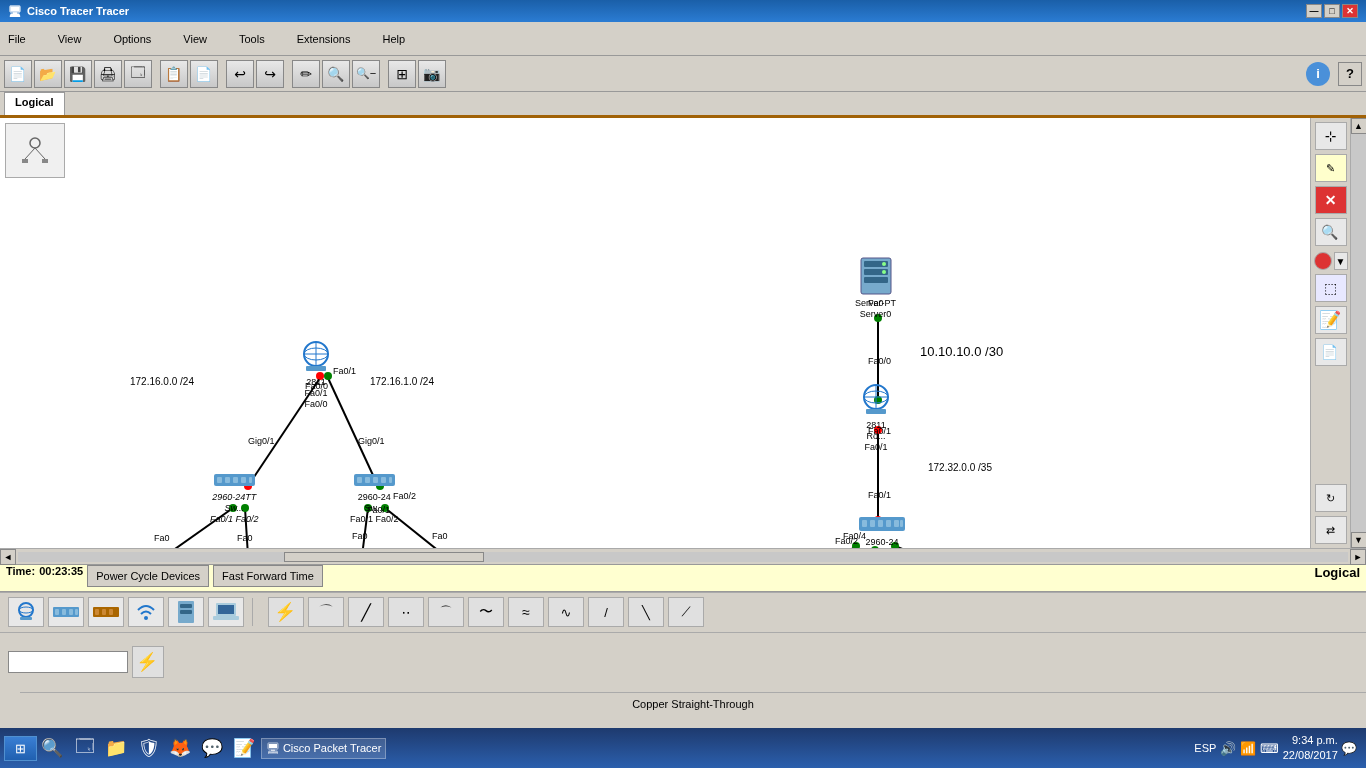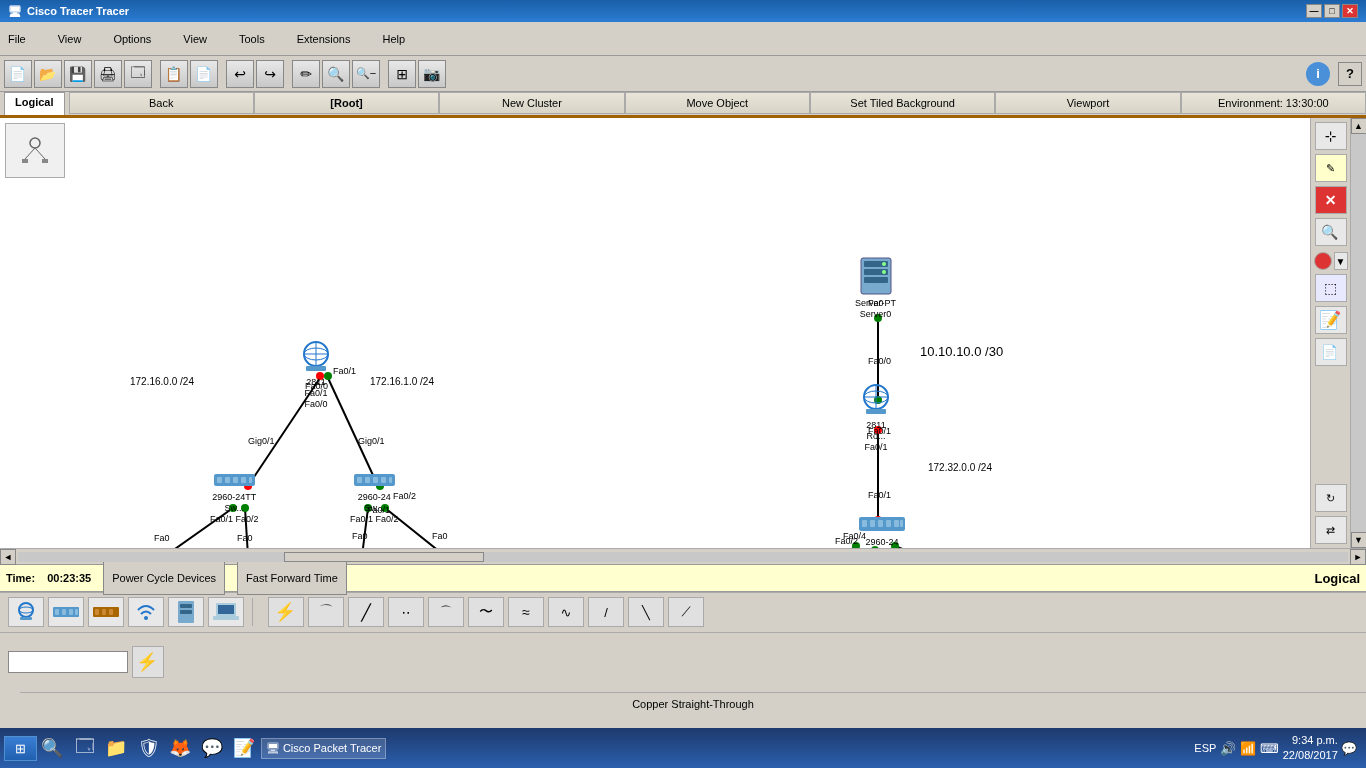--- a/index.html
+++ b/index.html
@@ -166,28 +166,28 @@
       background: #c8c8c8;
     }
 
     
     #statusbar {
       height: 28px;
       background: #ffffd0;
       border-top: 1px solid #999;
       border-bottom: 1px solid #999;
       display: flex;
-      align-items: center;
+      align-items: flex-start;
       padding: 0 6px;
-      gap: 12px;
+      gap: 4px;
     }
     .status-item {
       background: #d4d0c8;
       border: 1px solid #888;
-      padding: 10px 8px;
+      padding: 4px 8px;
       font-size: 11px;
       cursor: pointer;
     }
     .status-time { font-size: 11px; font-weight: bold; }
     #realtime-label {
       margin-left: auto;
       font-size: 13px;
       font-weight: bold;
       color: black;
     }
@@ -380,29 +380,20 @@
   <div class="toolbar-sep"></div>
   <div class="toolbar-btn">⊞</div>
   <div class="toolbar-btn">📷</div>
   <div class="toolbar-btn-info">i</div>
   <div style="width:4px;"></div>
   <div class="toolbar-btn-help">?</div>
 </div>
 
 <div id="navbar">
   <div id="logical-tab">Logical</div>
-  <div id="nav-buttons">
-    <div class="nav-btn">Back</div>
-    <div class="nav-btn active-btn">[Root]</div>
-    <div class="nav-btn">New Cluster</div>
-    <div class="nav-btn">Move Object</div>
-    <div class="nav-btn">Set Tiled Background</div>
-    <div class="nav-btn">Viewport</div>
-    <div class="nav-btn">Environment: 13:30:00</div>
-  </div>
 </div>
 
 <div id="main" style="height:430px; display:flex;">
 
   <div id="canvas">
 
     <div style="position:absolute;top:5px;left:5px;width:60px;height:55px;border:1px solid #aaa;background:#f0f0f0;display:flex;align-items:center;justify-content:center;">
       <svg width="40" height="40" viewBox="0 0 40 40">
         <circle cx="20" cy="12" r="5" fill="none" stroke="#666" stroke-width="1.5"></circle>
         <line x1="20" y1="17" x2="10" y2="28" stroke="#666" stroke-width="1"></line>
@@ -464,21 +455,21 @@
       <svg width="40" height="35" viewBox="0 0 40 35">
         <circle cx="20" cy="14" r="12" fill="none" stroke="#2277cc" stroke-width="2"></circle>
         <ellipse cx="20" cy="14" rx="12" ry="6" fill="none" stroke="#2277cc" stroke-width="1"></ellipse>
         <line x1="8" y1="14" x2="32" y2="14" stroke="#2277cc" stroke-width="1"></line>
         <line x1="20" y1="2" x2="20" y2="26" stroke="#2277cc" stroke-width="1"></line>
         <rect x="10" y="26" width="20" height="5" fill="#5599cc" rx="1"></rect>
       </svg>
       <div style="font-size:9px;line-height:1.2;">2811<br>Fa0/1<br>Fa0/0</div>
     </div>
 
-    <div style="position:absolute;left:210px;top:352px;text-align:center;">
+    <div style="position:absolute;left:210px;top:352px;text-align:center;font-style:italic;">
       <svg width="45" height="20" viewBox="0 0 45 20">
         <rect x="2" y="4" width="41" height="12" fill="#5599cc" rx="2"></rect>
         <rect x="5" y="7" width="5" height="6" fill="#88bbdd" rx="1"></rect>
         <rect x="13" y="7" width="5" height="6" fill="#88bbdd" rx="1"></rect>
         <rect x="21" y="7" width="5" height="6" fill="#88bbdd" rx="1"></rect>
         <rect x="29" y="7" width="5" height="6" fill="#88bbdd" rx="1"></rect>
         <rect x="37" y="7" width="3" height="6" fill="#88bbdd" rx="1"></rect>
       </svg>
       <div style="font-size:9px;line-height:1.2;">2960-24TT<br>Sw...<br>Fa0/1 Fa0/2</div>
     </div>
@@ -527,21 +518,21 @@
         <rect x="29" y="7" width="5" height="7" fill="#88bbdd" rx="1"></rect>
         <rect x="37" y="7" width="5" height="7" fill="#88bbdd" rx="1"></rect>
         <rect x="43" y="7" width="3" height="7" fill="#88bbdd" rx="1"></rect>
       </svg>
       <div style="font-size:9px;line-height:1.2;">2960-24<br>Sw...<br>Fa0/2 Fa0/3 Fa0/4</div>
     </div>
 
     <div style="position:absolute;left:130px;top:258px;font-size:10px;">172.16.0.0 /24</div>
     <div style="position:absolute;left:370px;top:258px;font-size:10px;">172.16.1.0 /24</div>
     <div style="position:absolute;left:920px;top:226px;font-size:13px;">10.10.10.0 /30</div>
-    <div style="position:absolute;left:928px;top:344px;font-size:10px;">172.32.0.0 /24</div>
+    <div style="position:absolute;left:928px;top:344px;font-size:10px;">172.32.0.0 /35</div>
 
     <div style="position:absolute;left:333px;top:248px;font-size:9px;">Fa0/1</div>
     <div style="position:absolute;left:305px;top:263px;font-size:9px;">Fa0/0</div>
     <div style="position:absolute;left:248px;top:318px;font-size:9px;">Gig0/1</div>
     <div style="position:absolute;left:358px;top:318px;font-size:9px;">Gig0/1</div>
     <div style="position:absolute;left:393px;top:373px;font-size:9px;">Fa0/2</div>
     <div style="position:absolute;left:367px;top:387px;font-size:9px;">Fa0/1</div>
     <div style="position:absolute;left:154px;top:415px;font-size:9px;">Fa0</div>
     <div style="position:absolute;left:237px;top:415px;font-size:9px;">Fa0</div>
     <div style="position:absolute;left:352px;top:413px;font-size:9px;">Fa0</div>

